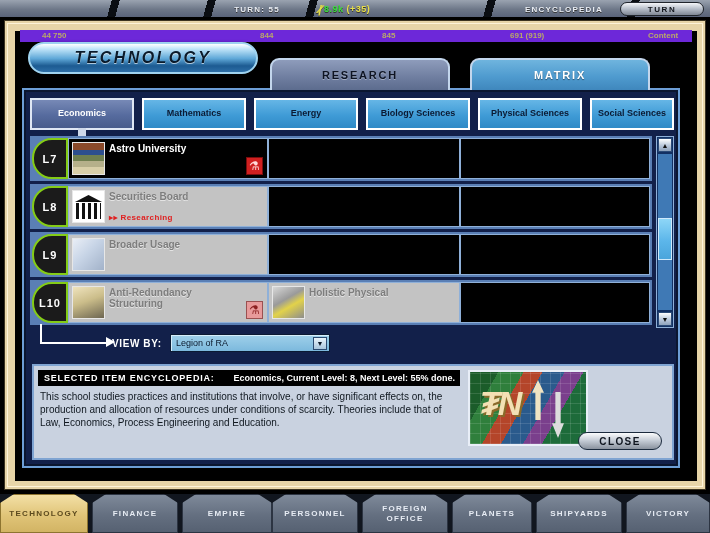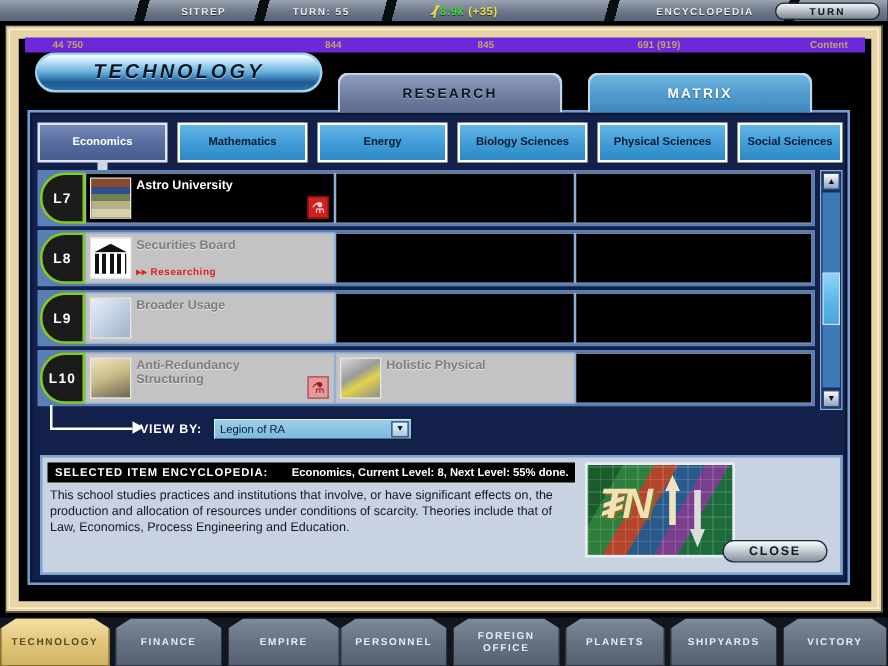--- a/index.html
+++ b/index.html
@@ -19,21 +19,21 @@
     display:flex; align-items:center; justify-content:center;
     text-shadow:0 1px 0 #333;
   }
   .tb-slash{
     position:absolute; top:0; width:26px; height:18px;
     background:linear-gradient(105deg, transparent 0 38%, #0a0d12 38% 64%, transparent 64% 100%);
   }
   #tb-menu{ left:8px; width:96px; }
   #tb-sitrep{ left:120px; width:86px; }
   #tb-turn{ left:214px; width:86px; }
-  #tb-res{ left:320px; width:150px; justify-content:flex-start; letter-spacing:0.5px;margin-left:28px;}
+  #tb-res{ left:320px; width:150px; justify-content:flex-start; letter-spacing:0.5px;}
   #tb-enc{ left:500px; width:128px; }
   #tb-turnbtn{
     position:absolute; right:6px; top:2px; width:84px; height:14px;
     border-radius:7px; background:linear-gradient(#f4f6f9,#b8bfca 48%,#7f8794);
     border:1px solid #20252c; color:#11151b; font-size:8px; font-weight:bold;
     letter-spacing:1.6px; display:flex; align-items:center; justify-content:center;
     text-shadow:none;
   }
   .res-icon{ color:#e9e04a; font-size:11px; font-weight:bold; margin-right:4px;
              letter-spacing:-2px; transform:skewX(-12deg); }
@@ -283,21 +283,20 @@
   .bnav.active{
     background:linear-gradient(#f3e0a6,#e0c478 55%,#d2b464);
     color:#5c4a1e; border-color:#8d7430;
   }
 </style>
 </head>
 <body>
 
 <div id="topbar">
   <div class="tb-slash" style="left:100px"></div>
-  <div class="tb-seg" id="tb-sitrep">SITREP</div>
   <div class="tb-slash" style="left:196px"></div>
   <div class="tb-seg" id="tb-turn">TURN: 55</div>
   <div class="tb-slash" style="left:298px"></div>
   <div class="tb-seg" id="tb-res">
     <span class="res-icon"> ⁄|⁄</span>
     <span class="res-amt">8.9k</span>
     <span class="res-delta">(+35)</span>
   </div>
   <div class="tb-slash" style="left:476px"></div>
   <div class="tb-seg" id="tb-enc">ENCYCLOPEDIA</div>

